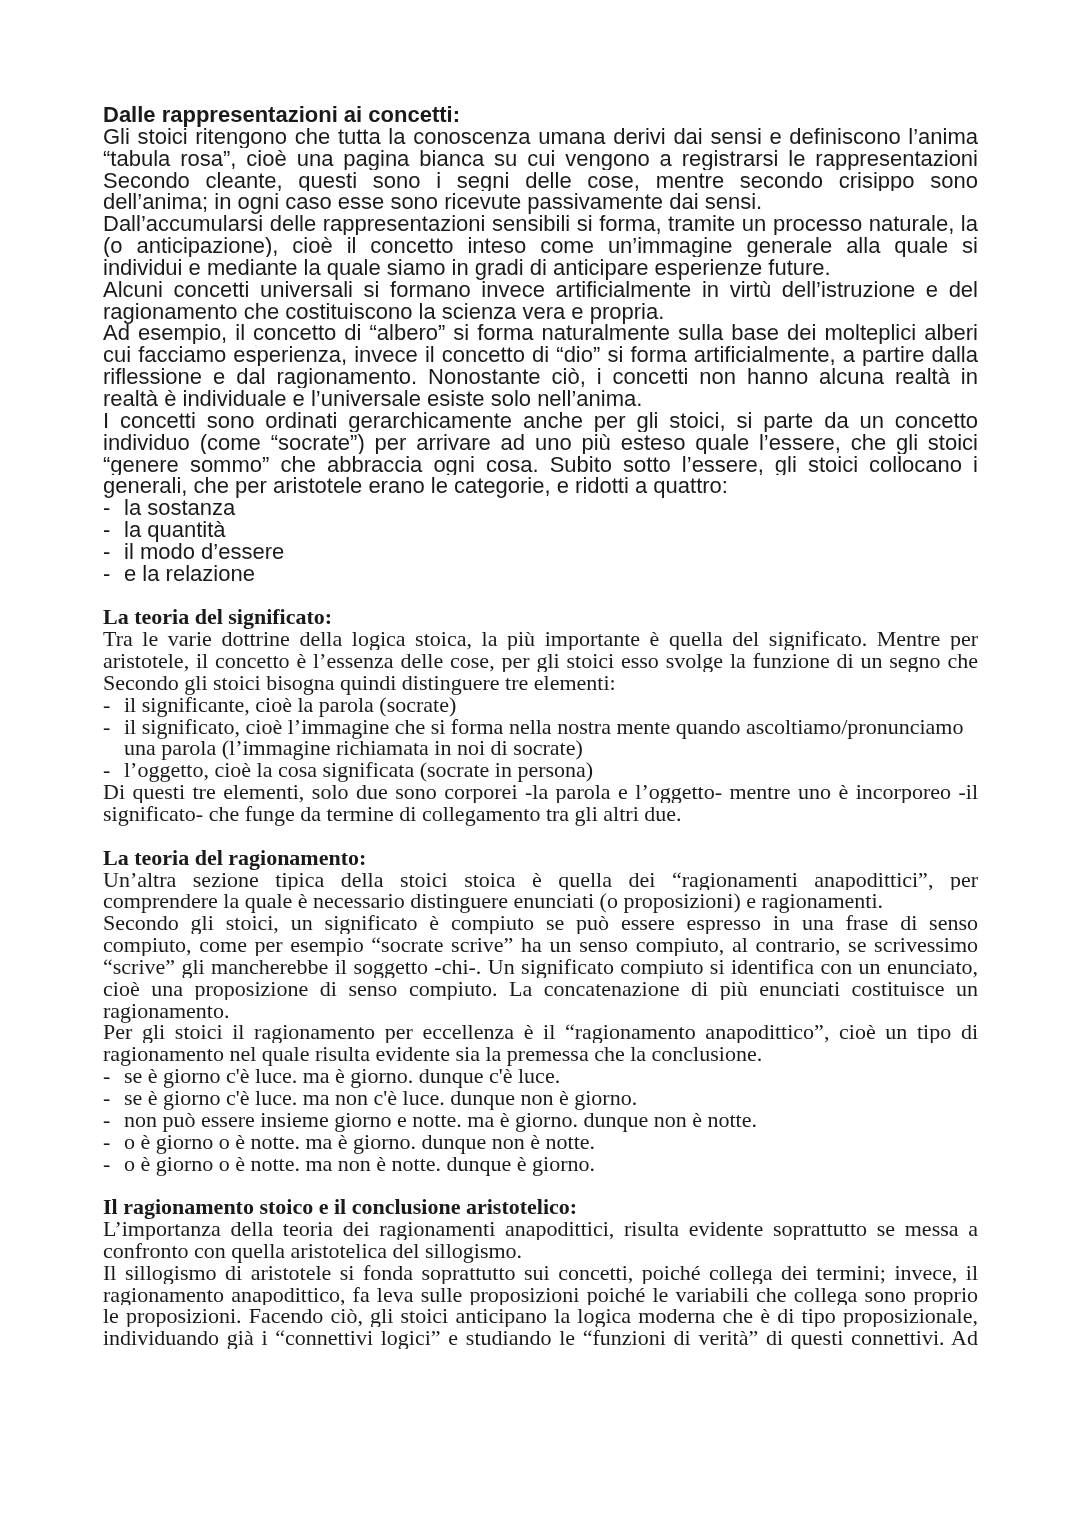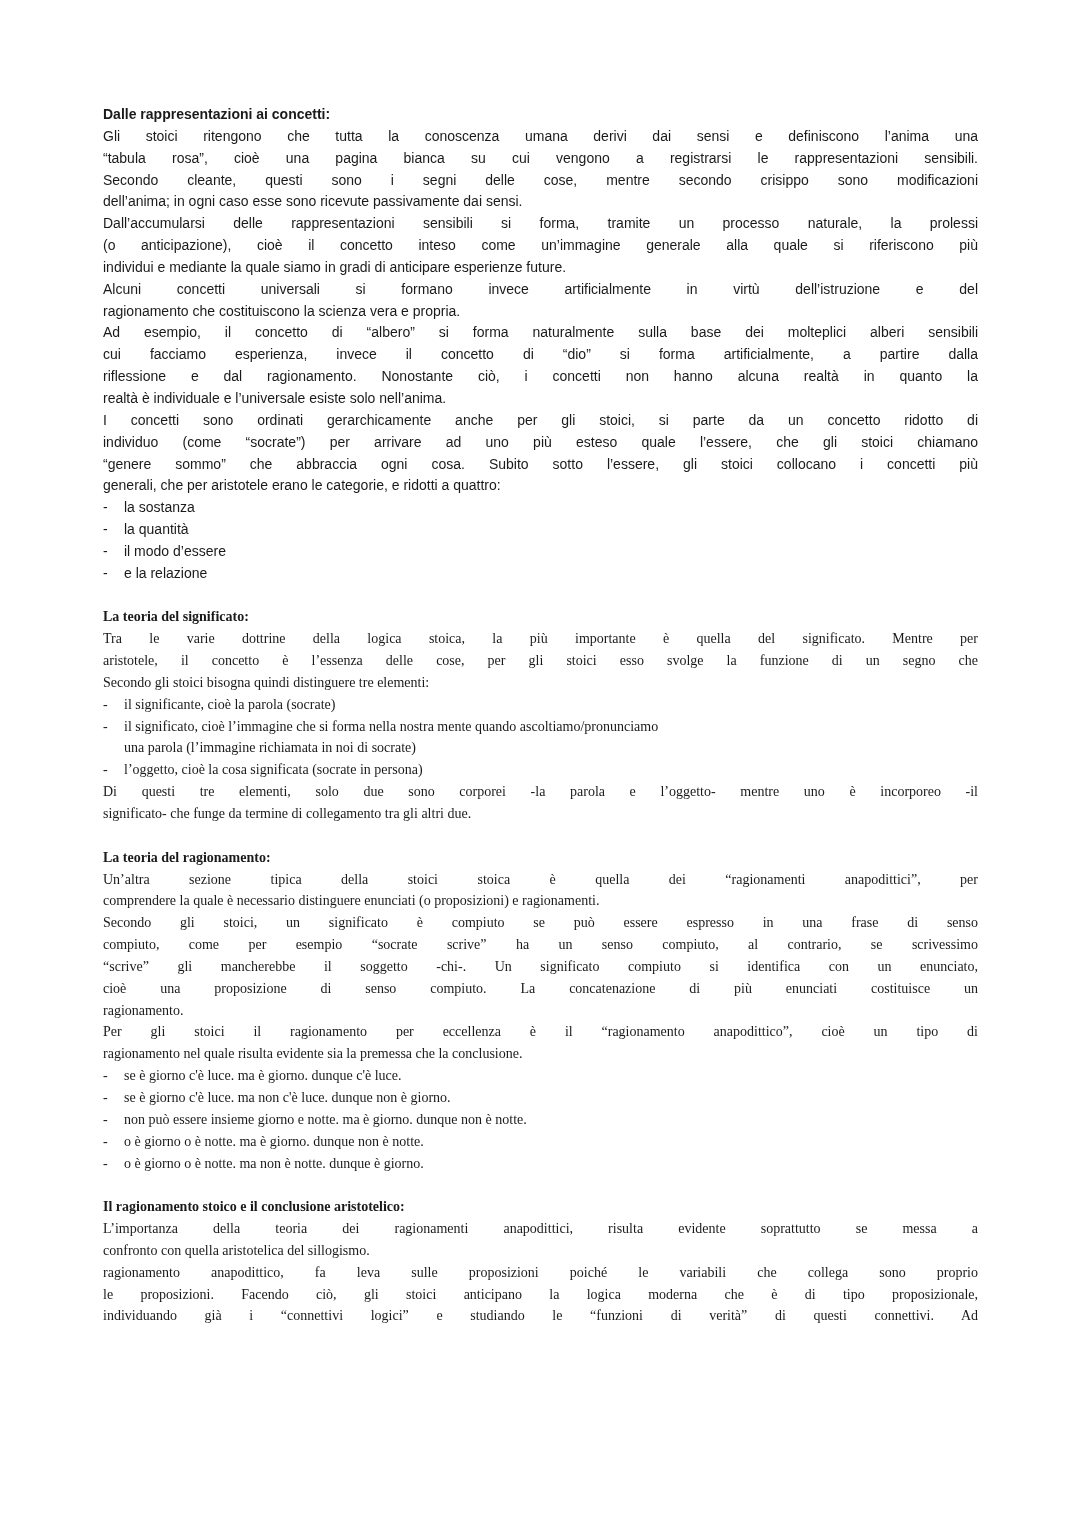--- a/index.html
+++ b/index.html
@@ -13,21 +13,21 @@
     position: relative;
     overflow: hidden;
     font-family: "Liberation Sans", sans-serif;
     color: #1a1a1a;
   }
   .page {
     position: absolute;
     left: 103px;
     top: 104px;
     width: 875px;
-    font-size: 14px;
+    font-size: 22px;
     line-height: 21.85px;
   }
   .section { margin: 0; }
   .section + .section { margin-top: 21.85px; font-family: Liberation Serif, serif; }
   .heading {
     font-weight: bold;
     display: block;
     white-space: nowrap;
   }
   .line {
@@ -178,18 +178,19 @@
         </div>
       </div>
     </div>
     <div class="section">
       <div class="heading line">Il ragionamento stoico e il conclusione aristotelico:</div>
       <div class="paragraph">
         <span class="line j">L’importanza della teoria dei ragionamenti anapodittici, risulta evidente soprattutto se messa a</span>
         <span class="line">confronto con quella aristotelica del sillogismo.</span>
       </div>
       <div class="paragraph">
+        <span class="line j">Il sillogismo di aristotele si fonda soprattutto sui concetti, poiché collega dei termini; invece, il</span>
         <span class="line j">ragionamento anapodittico, fa leva sulle proposizioni poiché le variabili che collega sono proprio</span>
         <span class="line j">le proposizioni. Facendo ciò, gli stoici anticipano la logica moderna che è di tipo proposizionale,</span>
         <span class="line j">individuando già i “connettivi logici” e studiando le “funzioni di verità” di questi connettivi. Ad</span>
       </div>
     </div>
   </div>
 
 </body></html>

